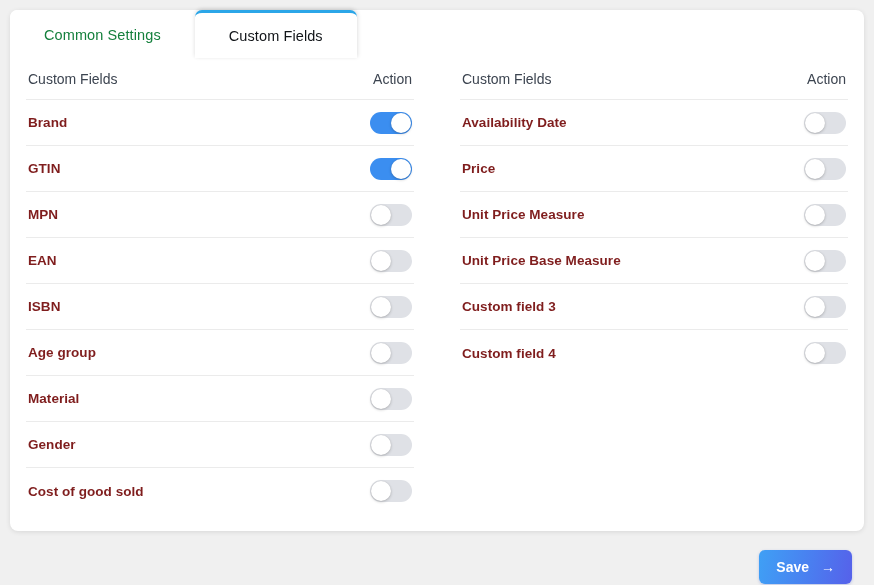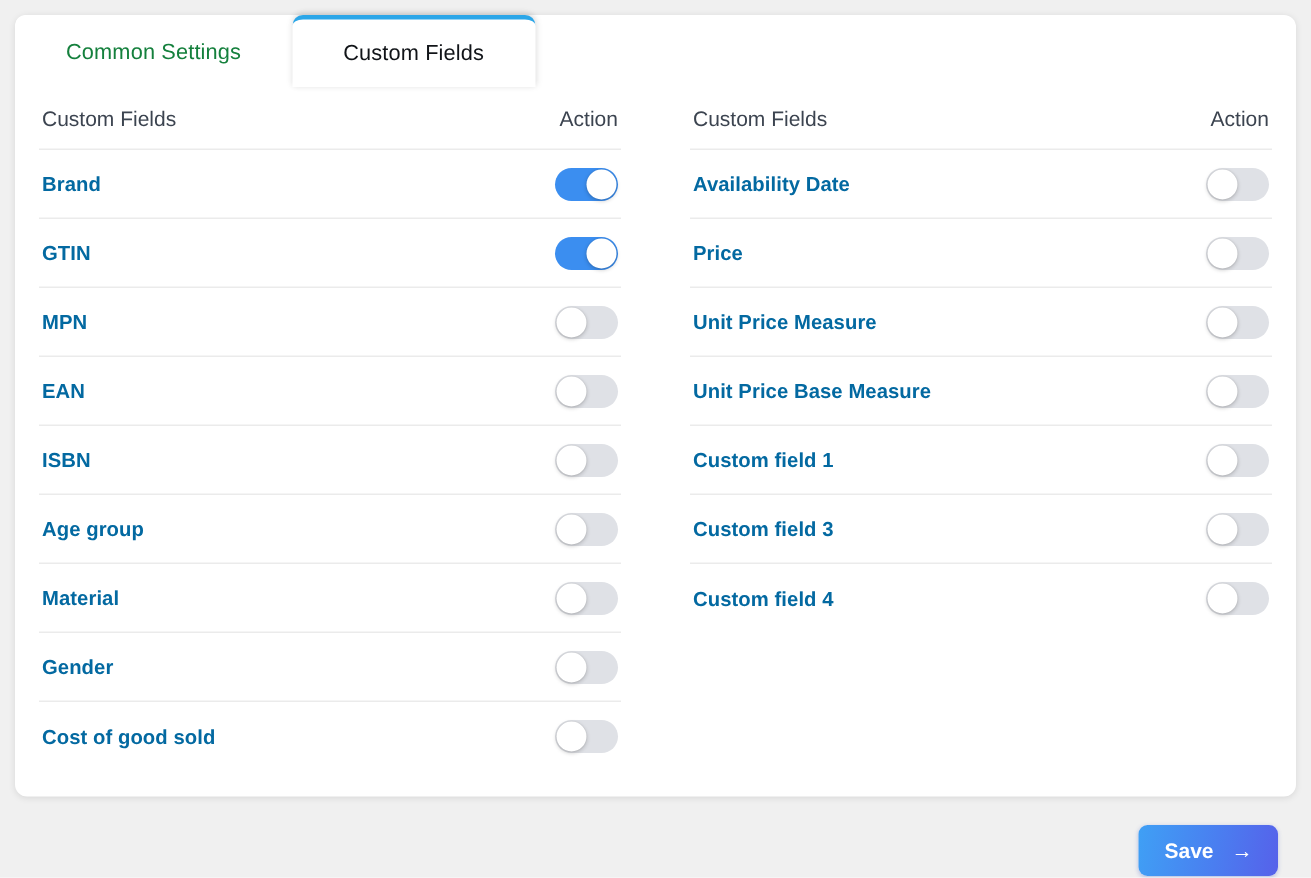--- a/index.html
+++ b/index.html
@@ -123,21 +123,21 @@
     height: 46px;
     padding: 0 2px;
     border-bottom: 1px solid #ebebeb;
   }
 
   .row:last-child { border-bottom: none; }
 
   .row-label {
     font-size: 13.5px;
     font-weight: 700;
-    color: #0369a1;
+    color: #7f1d1d;
     letter-spacing: 0.05px;
   }
 
   
   .toggle {
     position: relative;
     width: 42px;
     height: 22px;
     border-radius: 11px;
     flex: 0 0 auto;
@@ -308,26 +308,20 @@
           </div>
 
           <div class="row">
             <span class="row-label">Unit Price Base Measure</span>
             <div class="toggle">
                 <span class="knob"></span>
               </div>
           </div>
 
 
-          <div class="row">
-            <span class="row-label">Custom field 1</span>
-            <div class="toggle">
-                <span class="knob"></span>
-              </div>
-          </div>
 
 
           <div class="row">
             <span class="row-label">Custom field 3</span>
             <div class="toggle">
                 <span class="knob"></span>
               </div>
           </div>
 
           <div class="row">

